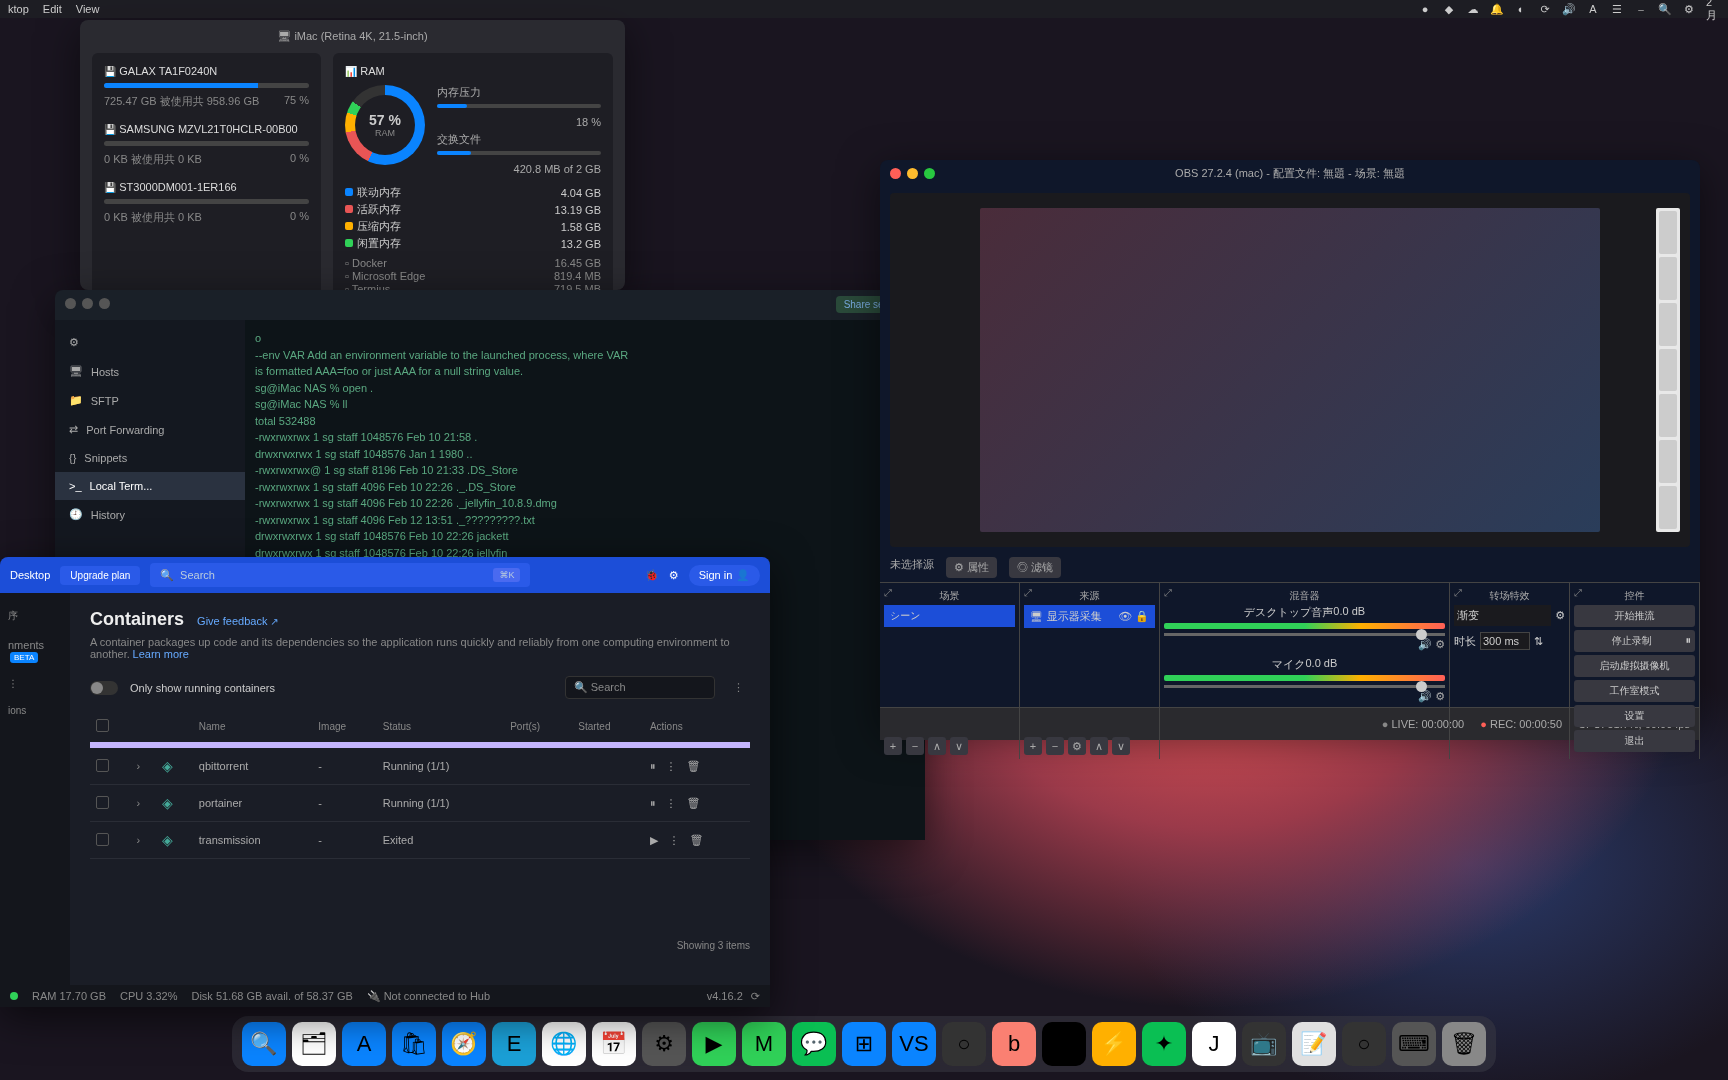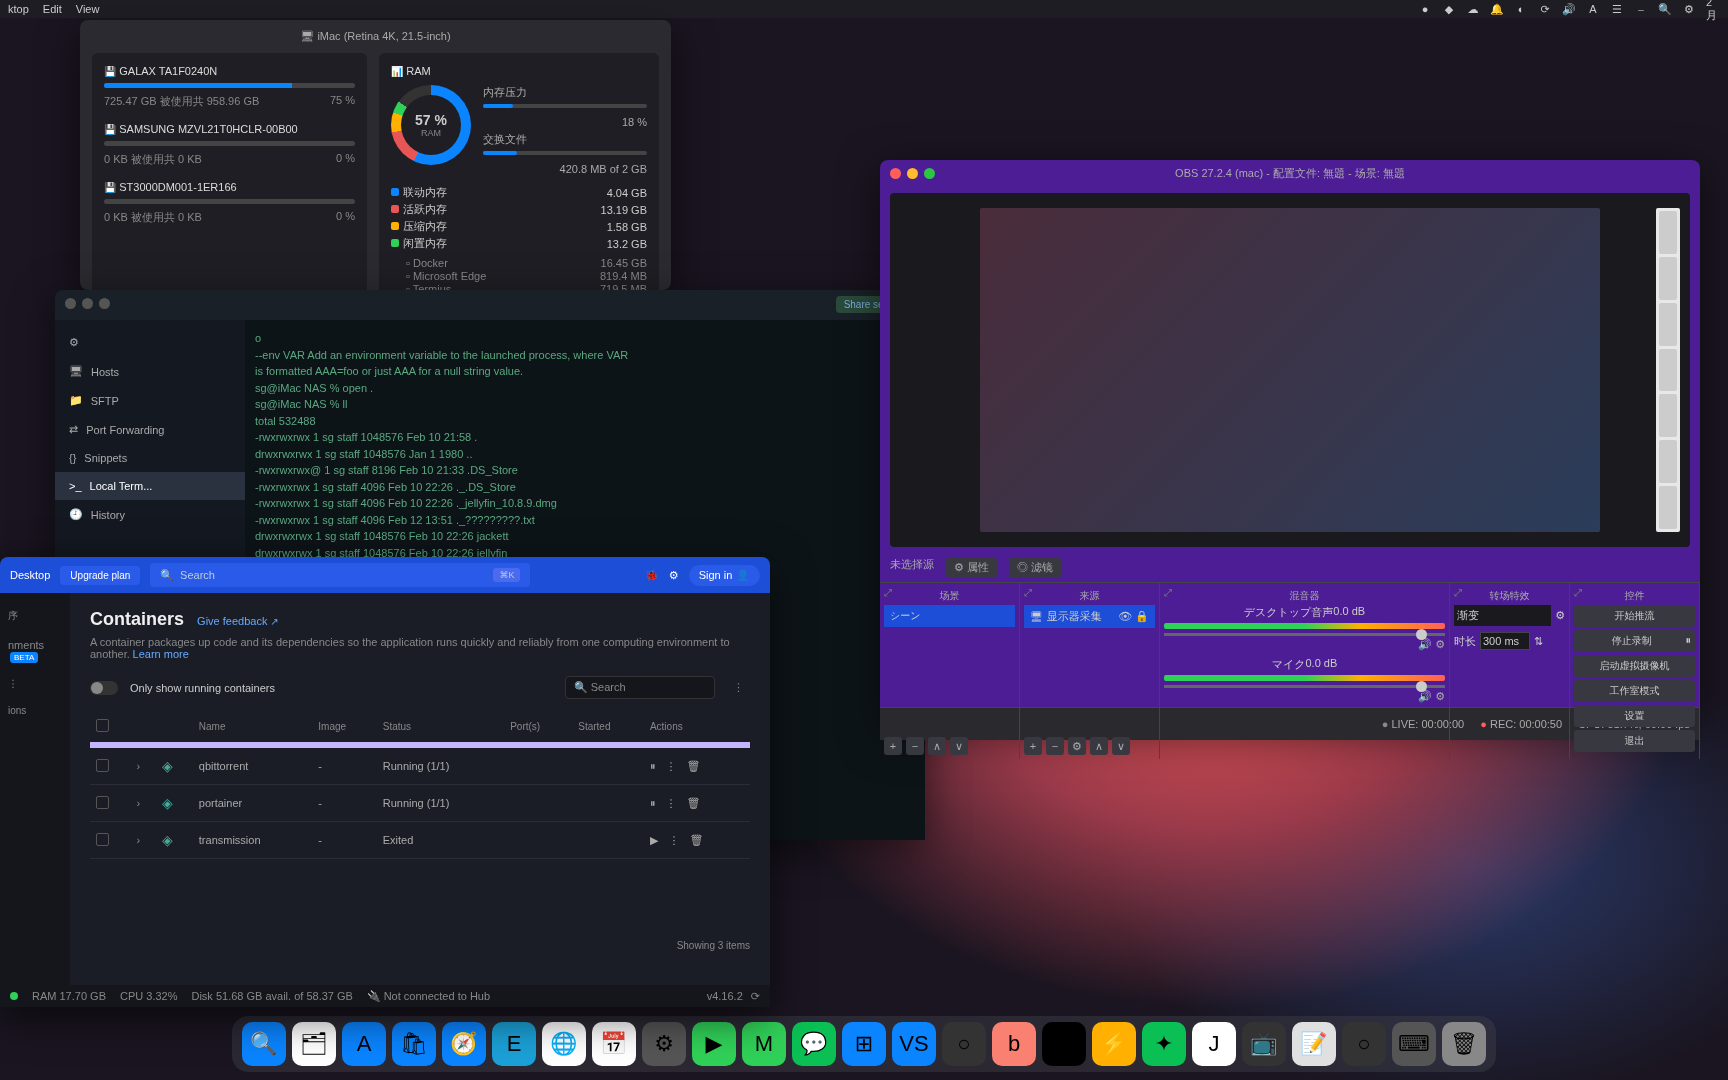--- a/index.html
+++ b/index.html
@@ -5,21 +5,21 @@
 * { margin:0; padding:0; box-sizing:border-box; font-family:-apple-system,BlinkMacSystemFont,sans-serif; font-size:11px; }
 body { width:1728px; height:1080px; background:linear-gradient(135deg,#4a2c3a 0%,#6b3d4a 25%,#3d2a4a 50%,#2a3d5a 75%,#1a2a4a 100%); position:relative; overflow:hidden; }
 
 .wallpaper { position:absolute; inset:0; background:radial-gradient(ellipse 800px 600px at 70% 60%,#e85555 0%,#9b3a4a 30%,transparent 60%),radial-gradient(ellipse 600px 400px at 85% 80%,#2a3a6a 0%,transparent 60%),#1a1520; }
 
 .menubar { position:absolute; top:0; left:0; right:0; height:18px; background:rgba(30,30,35,0.9); display:flex; align-items:center; padding:0 8px; color:#ccc; z-index:100; }
 .menubar .left { display:flex; gap:14px; }
 .menubar .right { margin-left:auto; display:flex; gap:10px; align-items:center; }
 .menubar .right span { width:14px; height:14px; display:inline-flex; align-items:center; justify-content:center; }
 
-.sysinfo { position:absolute; top:20px; left:80px; width:591px; height:270px; background:#2a2a30; border-radius:8px; color:#ccc; box-shadow:0 10px 40px rgba(0,0,0,0.5); }
+.sysinfo { position:absolute; top:20px; left:80px; width:545px; height:270px; background:#2a2a30; border-radius:8px; color:#ccc; box-shadow:0 10px 40px rgba(0,0,0,0.5); }
 .sysinfo .titlebar { text-align:center; padding:10px; font-size:11px; color:#aaa; }
 .sysinfo .titlebar::before { content:"🖥 "; }
 .sysinfo .body { display:flex; gap:12px; padding:0 12px; }
 .sysinfo .disks { flex:1; background:#1e1e24; border-radius:6px; padding:12px; }
 .disk { margin-bottom:14px; }
 .disk .name { font-size:11px; color:#ddd; }
 .disk .name::before { content:"💾 "; font-size:10px; }
 .disk .bar { height:5px; background:#444; border-radius:3px; margin:6px 0; overflow:hidden; }
 .disk .bar .fill { height:100%; background:#0a84ff; }
 .disk .row { display:flex; justify-content:space-between; font-size:10px; color:#888; }
@@ -33,21 +33,21 @@
 .donut .center .pct { font-size:14px; font-weight:600; }
 .donut .center .lbl { font-size:9px; color:#888; }
 .ramstats { flex:1; font-size:10px; }
 .ramstats .stat { display:flex; justify-content:space-between; margin-bottom:4px; color:#aaa; }
 .ramstats .sb { height:4px; background:#444; border-radius:2px; margin-bottom:8px; }
 .ramstats .sb .f { height:100%; background:#0a84ff; border-radius:2px; }
 .legend { font-size:10px; margin-top:6px; }
 .legend .item { display:flex; align-items:center; justify-content:space-between; margin-bottom:2px; }
 .legend .dot { width:8px; height:8px; border-radius:2px; margin-right:4px; display:inline-block; }
 .apps { margin-top:6px; font-size:10px; }
-.apps .item { display:flex; justify-content:space-between; color:#888; margin-bottom:1px;margin-left:15px; }
+.apps .item { display:flex; justify-content:space-between; color:#888; margin-bottom:1px; }
 
 .termwin { position:absolute; top:290px; left:55px; width:870px; height:550px; background:#1a2028; border-radius:8px; box-shadow:0 10px 40px rgba(0,0,0,0.5); color:#ccc; }
 .termwin .traffic { position:absolute; top:8px; left:10px; display:flex; gap:6px; }
 .termwin .traffic span { width:11px; height:11px; border-radius:50%; background:#555; }
 .termwin .topright { position:absolute; top:6px; right:10px; display:flex; gap:6px; align-items:center; }
 .termwin .topright .share { background:#2a4a3a; color:#7ad; padding:3px 8px; border-radius:4px; font-size:10px; }
 .termwin .sidebar { position:absolute; top:30px; left:0; width:190px; bottom:0; background:#141820; padding:8px 0; }
 .termwin .sidebar .item { padding:8px 14px; color:#aaa; font-size:11px; display:flex; align-items:center; gap:8px; cursor:pointer; }
 .termwin .sidebar .item.active { background:#2a3240; color:#fff; }
 .termwin .sidebar .search { position:absolute; bottom:8px; right:10px; color:#888; }
@@ -77,21 +77,21 @@
 .docker table { width:100%; border-collapse:collapse; margin-top:8px; }
 .docker th { text-align:left; color:#888; font-weight:normal; font-size:10px; padding:8px 6px; border-bottom:6px solid #c4b5fd; }
 .docker td { padding:10px 6px; color:#aaa; font-size:11px; border-bottom:1px solid #2a2d36; }
 .docker .cbx { width:13px; height:13px; border:1px solid #555; border-radius:2px; display:inline-block; }
 .docker .cicon { color:#4a9; font-size:14px; }
 .docker .footer { position:absolute; bottom:22px; right:20px; color:#888; font-size:10px; padding:12px 0; }
 .docker .status { position:absolute; bottom:0; left:0; right:0; height:22px; background:#14161c; display:flex; align-items:center; padding:0 10px; gap:14px; color:#888; font-size:10px; }
 .docker .status .grn { width:8px; height:8px; background:#30d158; border-radius:50%; }
 .docker .status .right { margin-left:auto; display:flex; gap:8px; }
 
-.obs { position:absolute; top:160px; left:880px; width:820px; height:568px; background:#4c1d95; border-radius:8px; box-shadow:0 10px 40px rgba(0,0,0,0.5); color:#ccc; }
+.obs { position:absolute; top:160px; left:880px; width:820px; height:568px; background:#0f172a; border-radius:8px; box-shadow:0 10px 40px rgba(0,0,0,0.5); color:#ccc; }
 .obs .traffic { position:absolute; top:8px; left:10px; display:flex; gap:6px; }
 .obs .traffic span { width:11px; height:11px; border-radius:50%; }
 .obs .traffic span:nth-child(1){background:#ff5f57}.obs .traffic span:nth-child(2){background:#febc2e}.obs .traffic span:nth-child(3){background:#28c840}
 .obs .title { text-align:center; padding:6px; font-size:11px; color:#aaa; }
 .obs .preview { margin:6px 10px; height:354px; background:#1a1a1e; border-radius:4px; display:flex; align-items:center; justify-content:center; position:relative; overflow:hidden; }
 .obs .preview .mini { position:absolute; inset:15px 90px; background:linear-gradient(135deg,#4a2c3a,#2a3d5a); border-radius:2px; }
 .obs .preview .strip { position:absolute; right:10px; top:15px; bottom:15px; width:24px; background:#e8e8e8; border-radius:2px; display:flex; flex-direction:column; gap:3px; padding:3px; }
 .obs .preview .strip span { flex:1; background:#ccc; border-radius:2px; }
 .obs .subbar { display:flex; padding:4px 10px; gap:12px; font-size:10px; color:#aaa; }
 .obs .subbar .btn { background:#383840; padding:3px 8px; border-radius:4px; }

